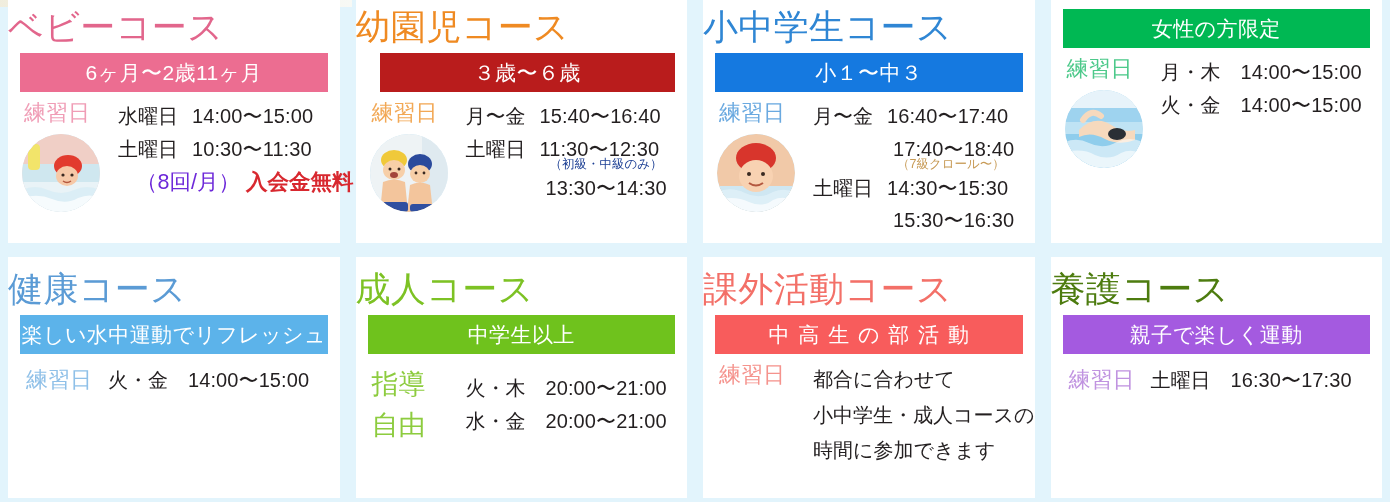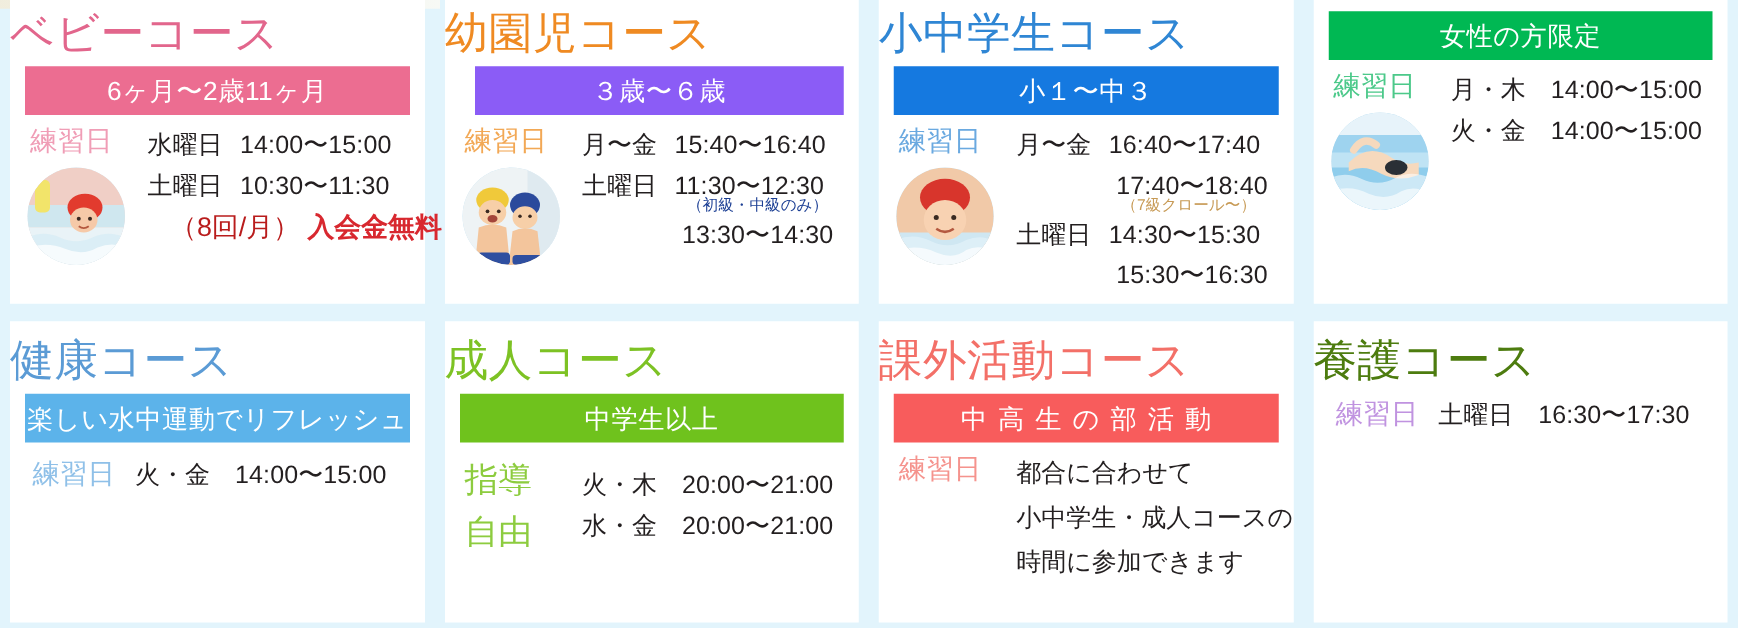--- a/index.html
+++ b/index.html
@@ -111,21 +111,21 @@
   .note {
     font-size: 12.5px;
     line-height: 1.0;
     margin-top: -7px;
     margin-bottom: 1px;
     white-space: nowrap;
   }
   .note.n-left { padding-left: 84px; }
   .note.n-left2 { padding-left: 84px; }
   .free-badge { color: #d8282f; font-weight: bold; }
-  .paren { color: #b91c1c; }
+  .paren { color: #6d28d9; }
   .freeline { font-size: 21.5px; line-height: 1.63; white-space: nowrap; padding-left: 18px;}
   .textline { font-size: 20px; line-height: 1.78; color: #231f20; white-space: nowrap; }
   .simple-body {
     margin-top: 10px;
     padding-left: 18px;
     display: flex;
     align-items: baseline;
     font-size: 21.5px;
     white-space: nowrap;
   }
@@ -184,21 +184,21 @@
               <span class="free-badge" style="color: rgb(216, 40, 47);">入会金無料</span>
             </div>
           </div>
         </div>
       </div>
     </div>
 
     <div class="cell r1">
       <div class="card">
         <div class="title" style="color: rgb(239, 138, 34);">幼園児コース</div>
-        <div class="band" style="background: #8b5cf6; margin-left: 24px;">３歳〜６歳</div>
+        <div class="band" style="background: #b91c1c; margin-left: 24px;">３歳〜６歳</div>
         <div class="body">
           <div class="labelcol">
             <div class="practice-label" style="color: rgb(242, 168, 85);">練習日</div>
             <div class="photo">
               <svg viewBox="0 0 78 78" xmlns="http://www.w3.org/2000/svg">
                 <defs>
                     <clipPath id="ck">
                       <circle cx="39" cy="39" r="39"></circle>
                     </clipPath>
                   </defs>
@@ -380,20 +380,21 @@
             <div class="textline">小中学生・成人コースの</div>
             <div class="textline">時間に参加できます</div>
           </div>
         </div>
       </div>
     </div>
 
     <div class="cell r2">
       <div class="card">
         <div class="title" style="color: #4d7c0f;">養護コース</div>
+        <div class="band" style="background: rgb(164, 90, 224);">親子で楽しく運動</div>
         <div class="simple-body">
           <span class="practice-label" style="color: rgb(192, 147, 224);">練習日</span>
           <span class="srow">
             <span class="day wide">土曜日</span>
             <span class="time">16:30〜17:30</span>
           </span>
         </div>
       </div>
     </div>
 

